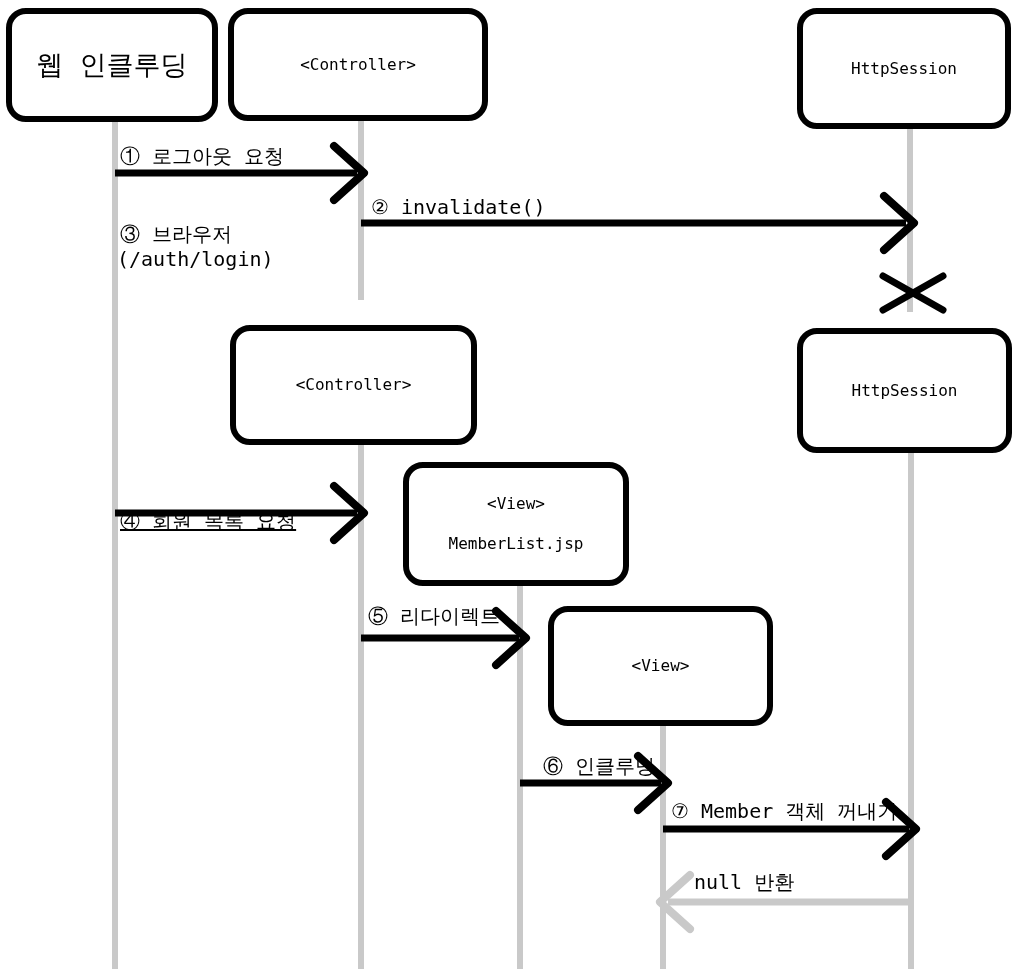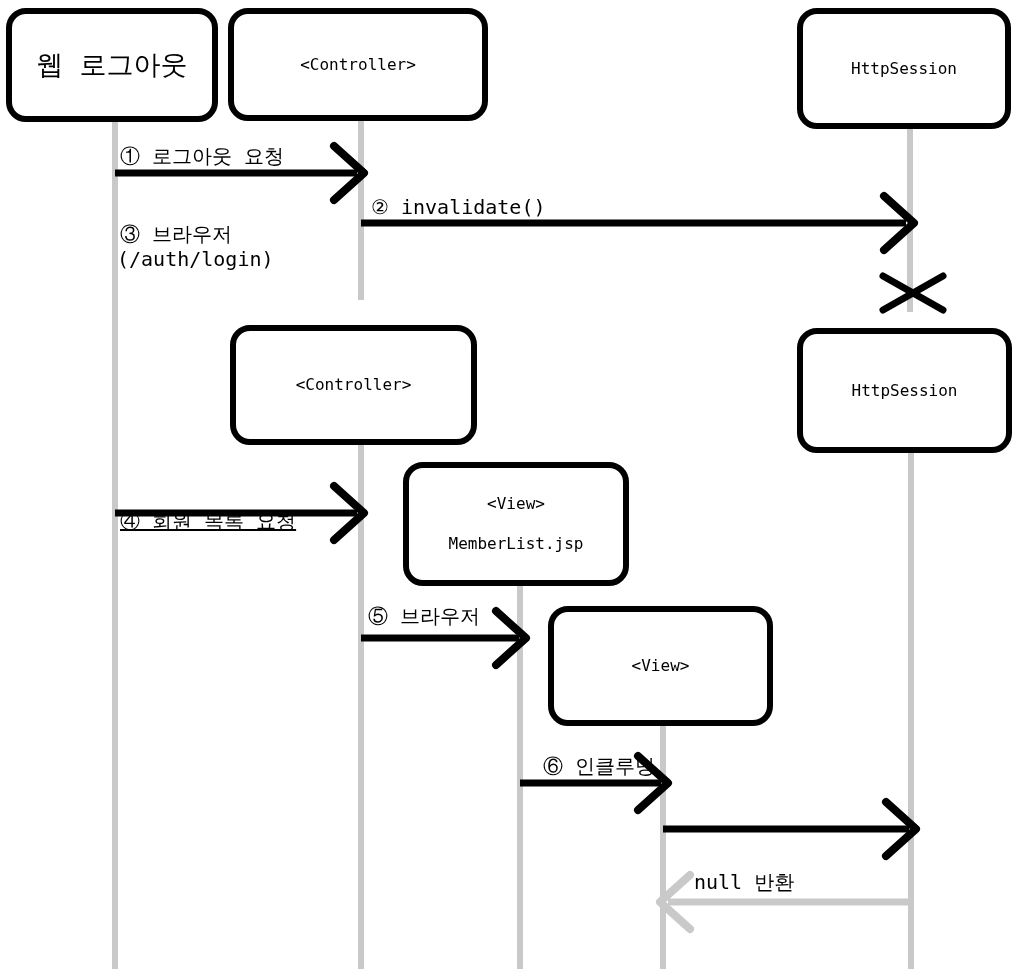--- a/index.html
+++ b/index.html
@@ -131,21 +131,21 @@
       <line class="return-line" x1="908" y1="902" x2="668" y2="902"></line>
       <polyline class="return-head" points="690,875 660,902 690,929"></polyline>
     </g>
     <g>
       <line class="destroy-x" x1="883" y1="276" x2="943" y2="310"></line>
       <line class="destroy-x" x1="883" y1="310" x2="943" y2="276"></line>
     </g>
   </svg>
 
   <div class="actor-box korean-title" style="left:6px; top:8px; width:212px; height:114px;">
-    <span>웹 로그아웃</span>
+    <span>웹 인클루딩</span>
   </div>
 
   <div class="actor-box" style="left:228px; top:8px; width:260px; height:113px;">
     <span>&lt;Controller&gt;</span>
   </div>
 
   <div class="actor-box" style="left:797px; top:8px; width:214px; height:121px;">
     <span>HttpSession</span>
   </div>
 
@@ -164,17 +164,18 @@
 
   <div class="actor-box" style="left:548px; top:606px; width:225px; height:120px;">
     <span>&lt;View&gt;</span>
   </div>
 
   <div class="msg-label" style="left:120px; top:145px;">① 로그아웃 요청</div>
   <div class="msg-label" style="left:371px; top:196px;">② invalidate()</div>
   <div class="msg-label" style="left:120px; top:223px;">③ 브라우저</div>
   <div class="msg-label" style="left:117px; top:248px;">(/auth/login)</div>
   <div class="msg-label" style="left:120px; top:510px;text-decoration:underline;">④ 회원 목록 요청</div>
-  <div class="msg-label" style="left:368px; top:605px;">⑤ 브라우저</div>
+  <div class="msg-label" style="left:368px; top:605px;">⑤ 리다이렉트</div>
   <div class="msg-label" style="left:527px; top:755px;margin-left:16px;">⑥ 인클루딩</div>
+  <div class="msg-label" style="left:671px; top:800px;">⑦ Member 객체 꺼내기</div>
   <div class="msg-label" style="left:694px; top:871px;">null 반환</div>
 
 </div>
 
 </body></html>

